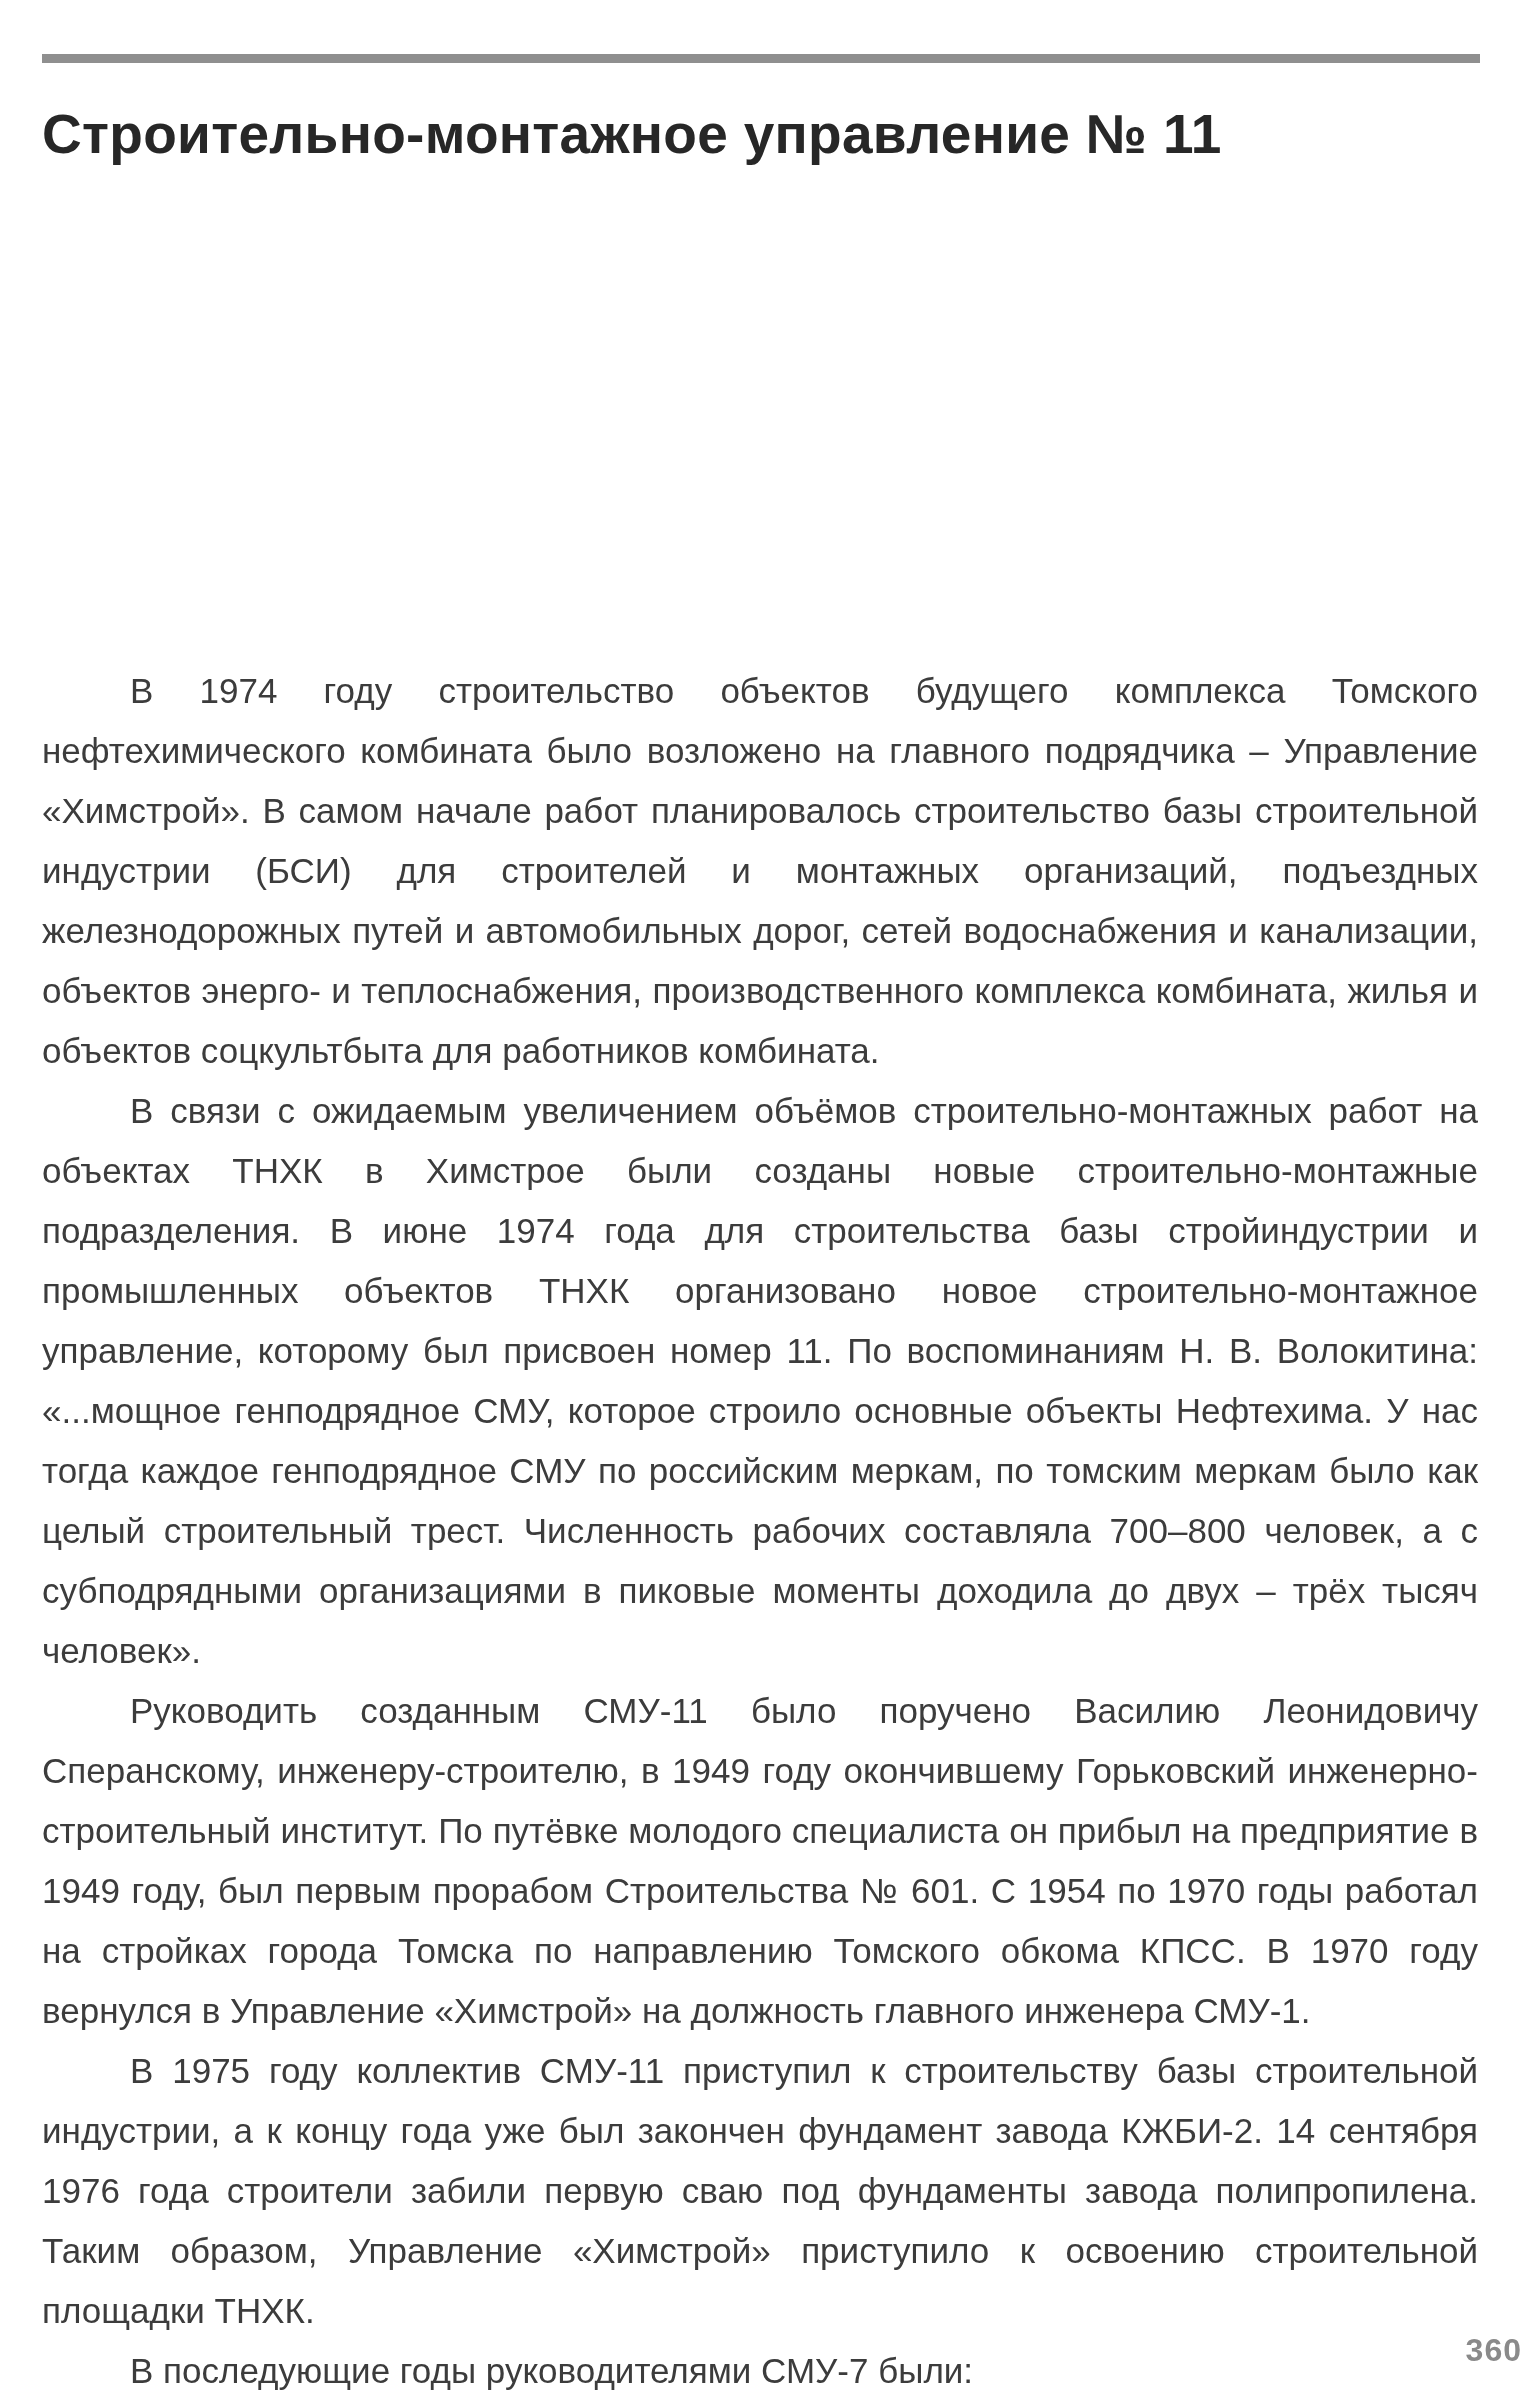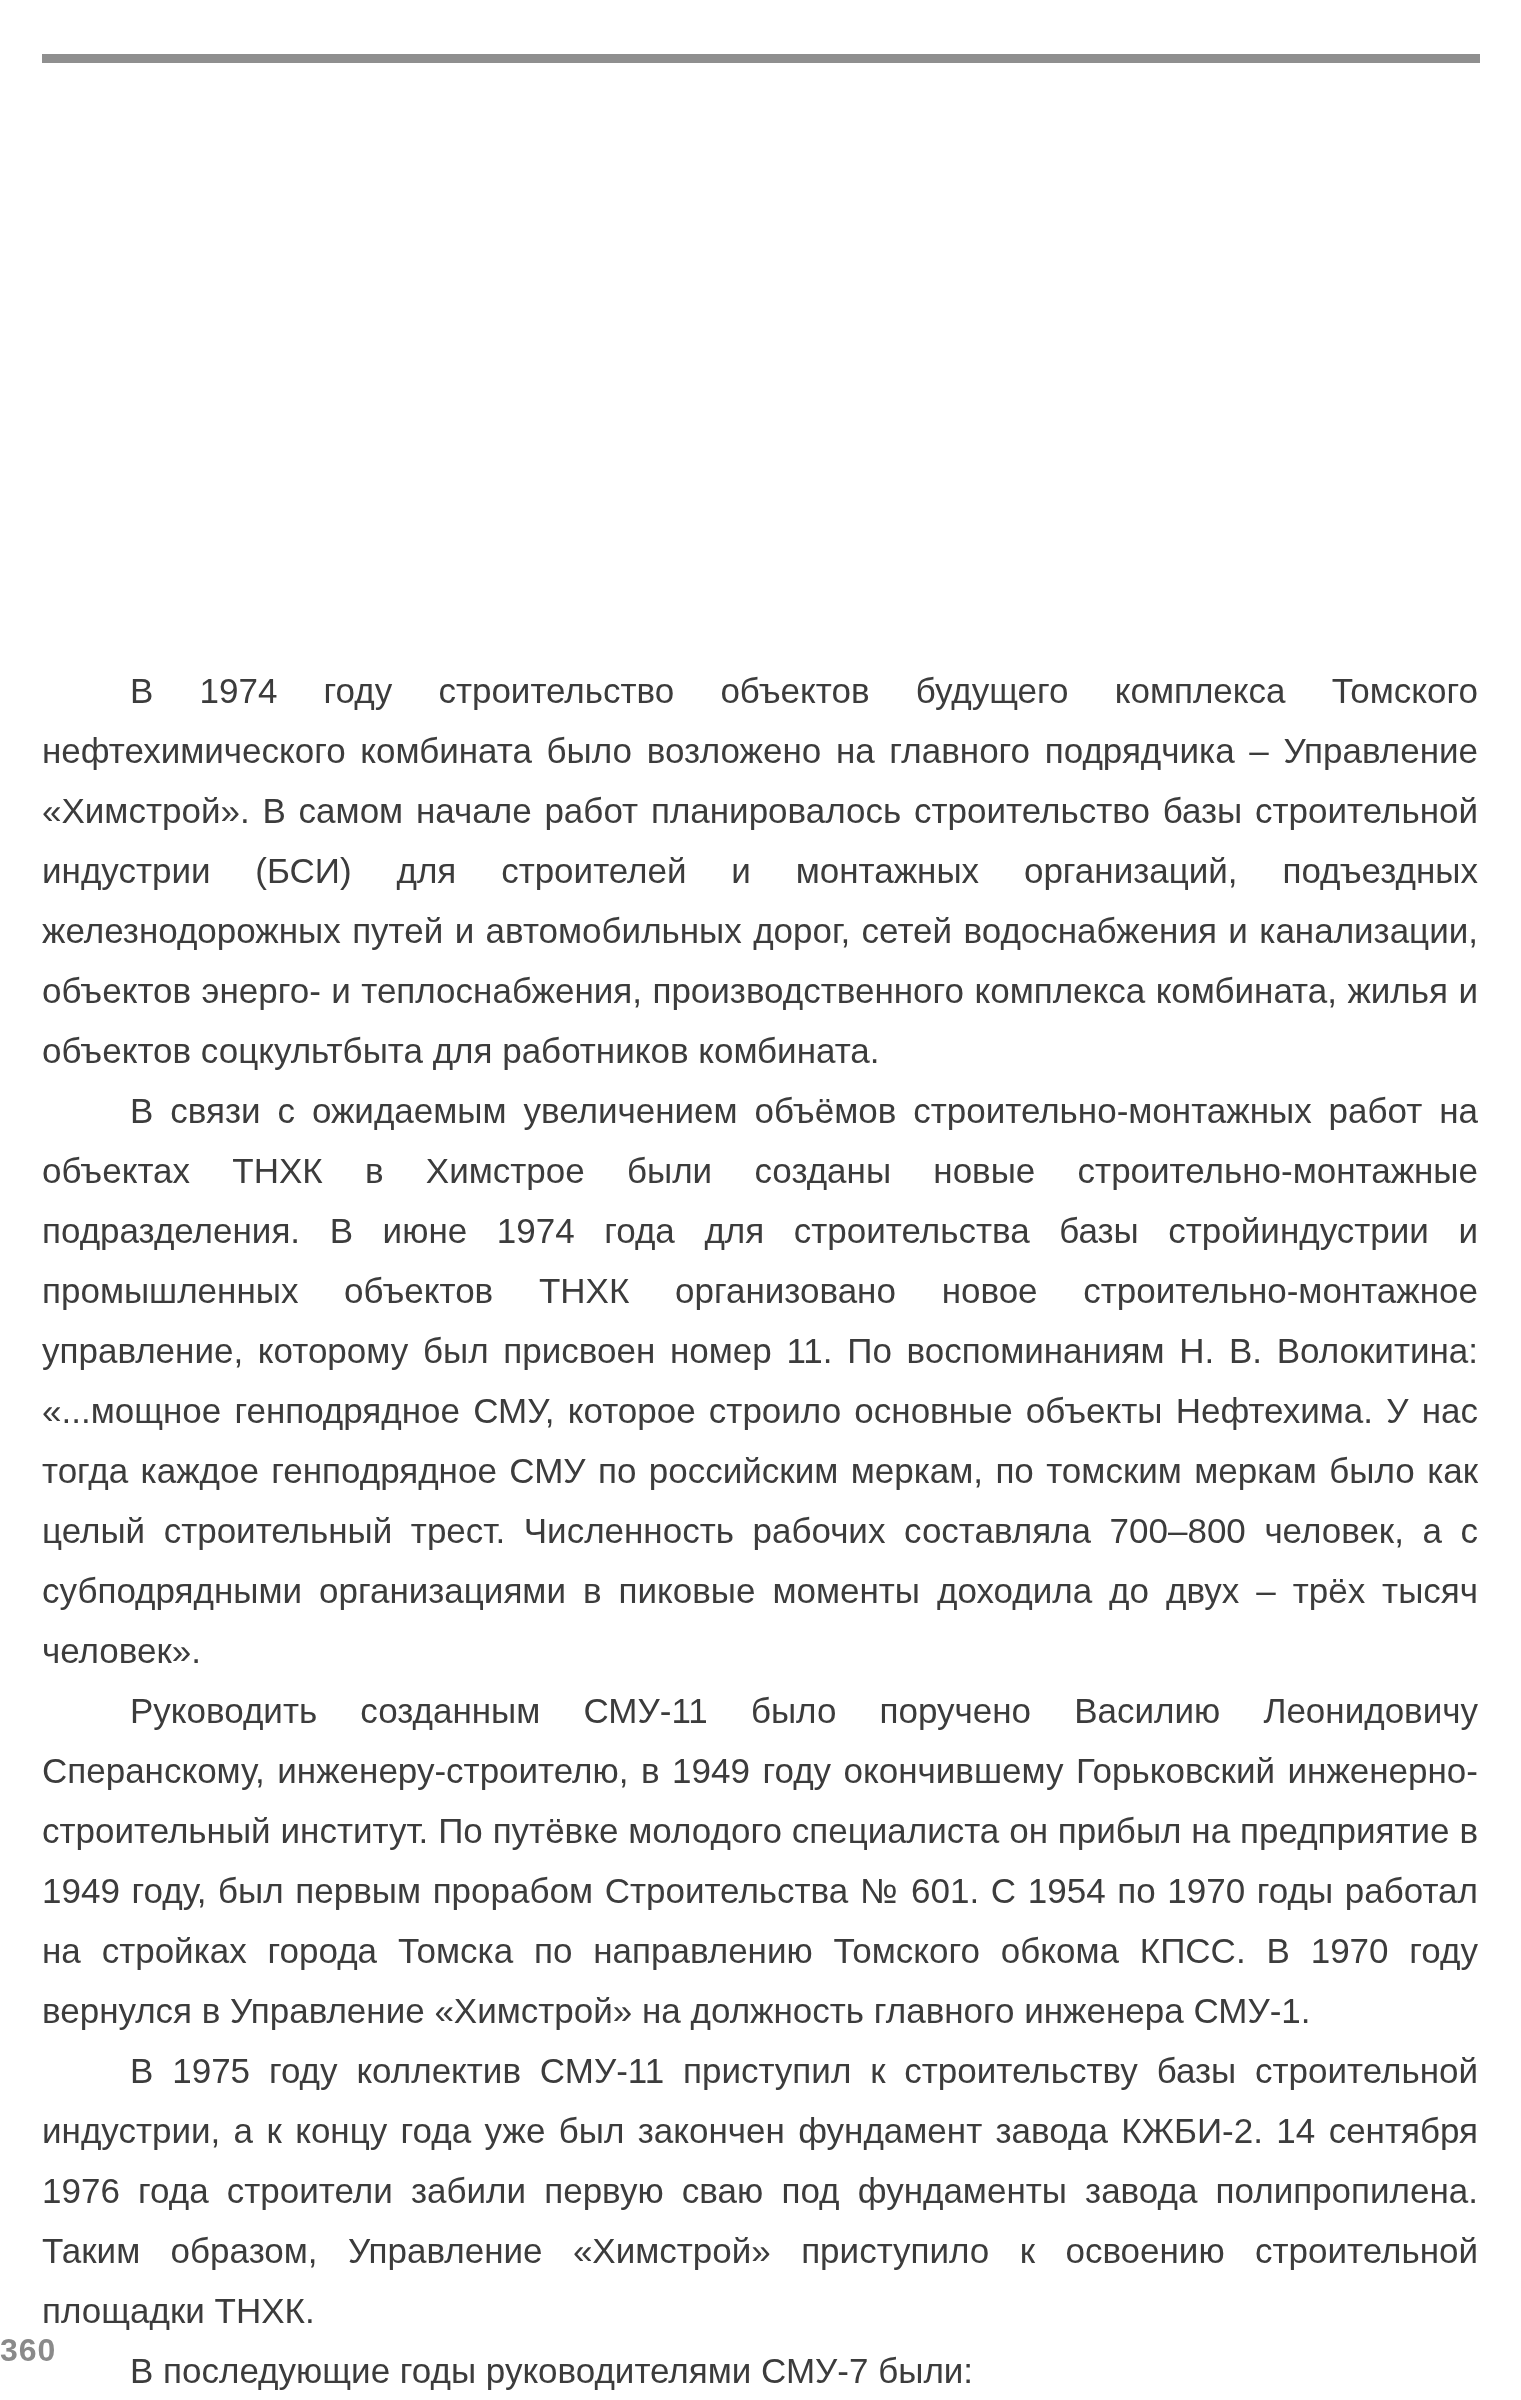--- a/index.html
+++ b/index.html
@@ -49,34 +49,35 @@
     .body-text p {
       margin: 0;
       padding: 0;
       text-indent: 88px;
     }
     .page-number {
       position: absolute;
       bottom: 32px;
       left: 0;
       right: 0;
-      text-align: left;
+      text-align: right;
       font-size: 32px;
       font-weight: bold;
       color: #8a8a8a;
       letter-spacing: 1px;
     }
   </style>
 </head>
 <body>
 
 <div class="page">
 
   <div class="top-rule"></div>
 
+  <h1 class="title">Строительно-монтажное управление № 11</h1>
 
   <div class="body-text">
     <p>В 1974 году строительство объектов будущего комплекса Томского нефтехимического комбината было возложено на главного подрядчика – Управление «Химстрой». В самом начале работ планировалось строительство базы строительной индустрии (БСИ) для строителей и монтажных организаций, подъездных железнодорожных путей и автомобильных дорог, сетей водоснабжения и канализации, объектов энерго- и теплоснабжения, производственного комплекса комбината, жилья и объектов соцкультбыта для работников комбината.</p>
     <p>В связи с ожидаемым увеличением объёмов строительно-монтажных работ на объектах ТНХК в Химстрое были созданы новые строительно-монтажные подразделения. В июне 1974 года для строительства базы стройиндустрии и промышленных объектов ТНХК организовано новое строительно-монтажное управление, которому был присвоен номер 11. По воспоминаниям Н. В. Волокитина: «...мощное генподрядное СМУ, которое строило основные объекты Нефтехима. У нас тогда каждое генподрядное СМУ по российским меркам, по томским меркам было как целый строительный трест. Численность рабочих составляла 700–800 человек, а с субподрядными организациями в пиковые моменты доходила до двух – трёх тысяч человек».</p>
     <p>Руководить созданным СМУ-11 было поручено Василию Леонидовичу Сперанскому, инженеру-строителю, в 1949 году окончившему Горьковский инженерно-строительный институт. По путёвке молодого специалиста он прибыл на предприятие в 1949 году, был первым прорабом Строительства № 601. С 1954 по 1970 годы работал на стройках города Томска по направлению Томского обкома КПСС. В 1970 году вернулся в Управление «Химстрой» на должность главного инженера СМУ-1.</p>
     <p>В 1975 году коллектив СМУ-11 приступил к строительству базы строительной индустрии, а к концу года уже был закончен фундамент завода КЖБИ-2. 14 сентября 1976 года строители забили первую сваю под фундаменты завода полипропилена. Таким образом, Управление «Химстрой» приступило к освоению строительной площадки ТНХК.</p>
     <p>В последующие годы руководителями СМУ-7 были:</p>
   </div>
 
   <div class="page-number">360</div>

